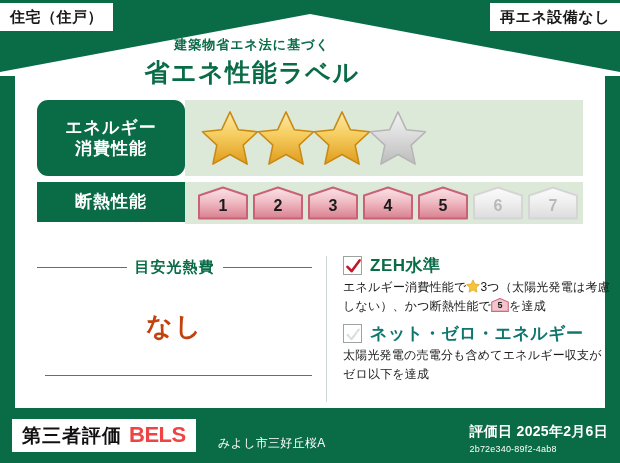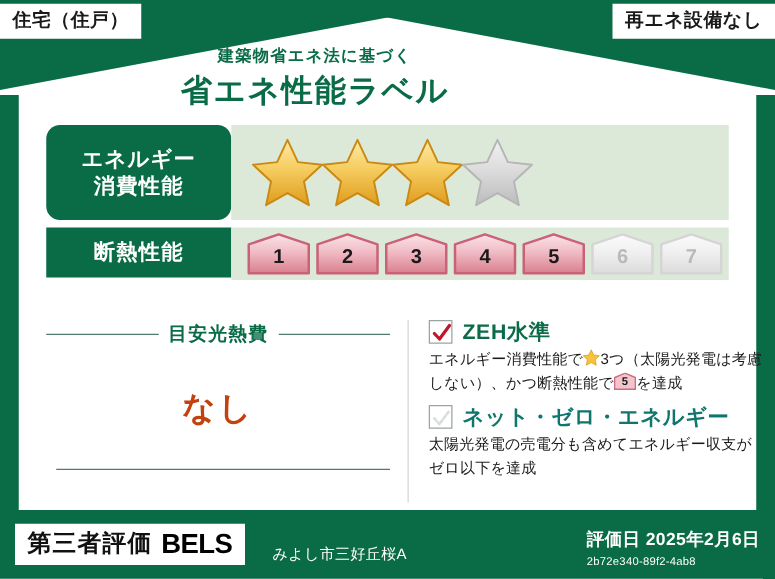--- a/index.html
+++ b/index.html
@@ -148,21 +148,21 @@
     position: absolute; left: 12px; top: 4px;
     background: #ffffff; padding: 5px 10px 6px;
     display: flex; align-items: center; gap: 7px;
     line-height: 1;
   }
   .bels-jp {
     font-size: 19px; font-weight: 700; color: #111;
     letter-spacing: 1px;
   }
   .bels-en {
-    font-size: 22px; font-weight: 700; color: #000000;
+    font-size: 22px; font-weight: 700; color: #ef4444;
     letter-spacing: -0.5px;
   }
   .prop-name {
     position: absolute; left: 218px; top: 20px;
     color: #ffffff; font-size: 12px; letter-spacing: 0.3px;
   }
   .eval-wrap {
     position: absolute; right: 12px; top: 8px; 
     color: #ffffff;
   }

